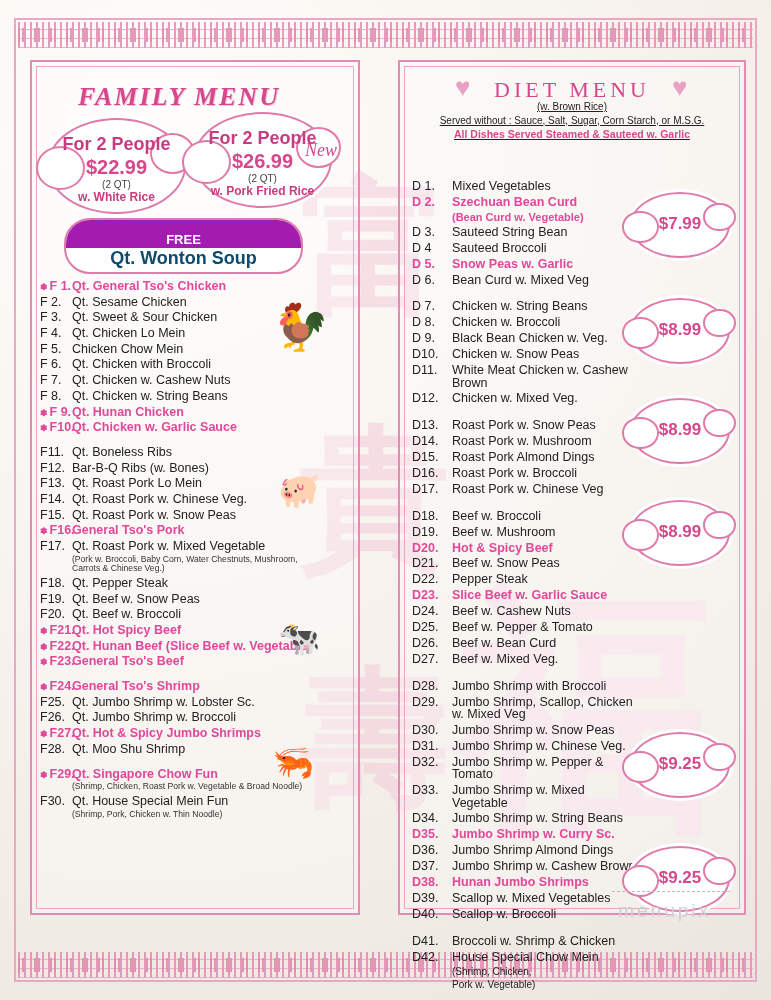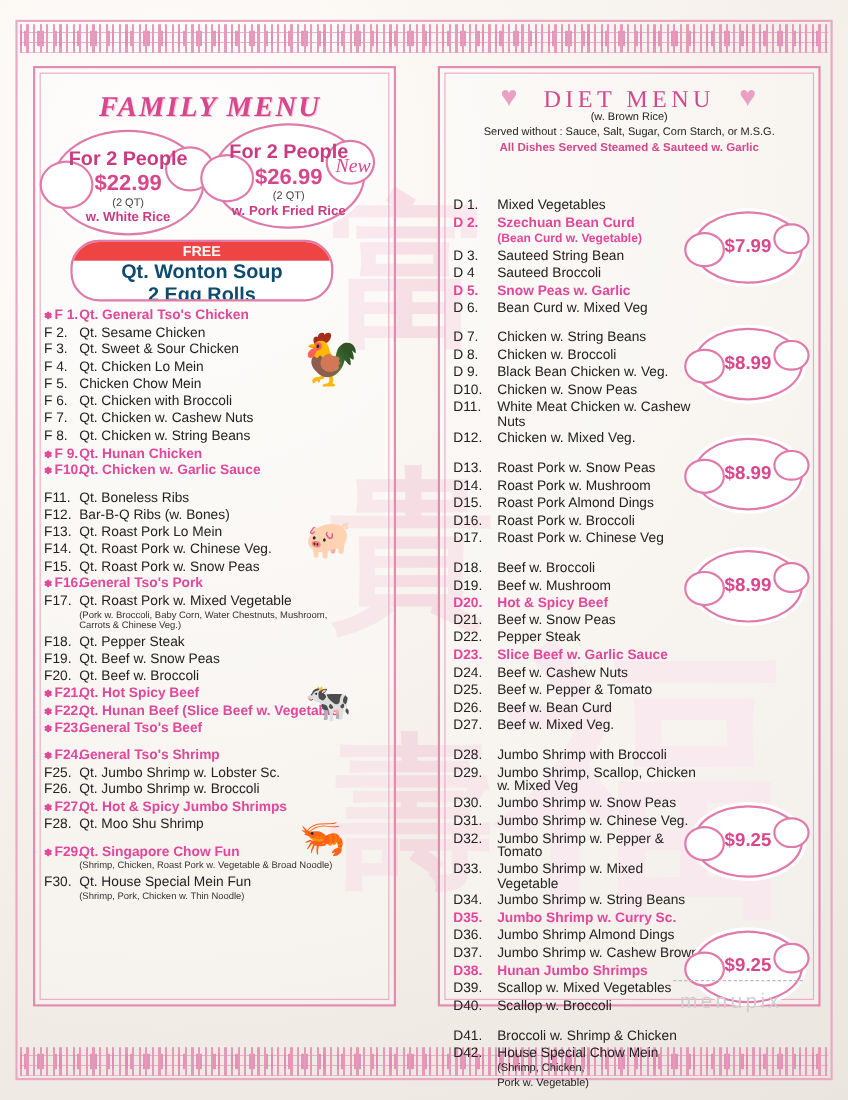--- a/index.html
+++ b/index.html
@@ -112,22 +112,22 @@
     color:#d6478c;font-family:"Liberation Serif",serif;font-style:italic;
     font-size:18px;
   }
 
   #free-box{
     position:absolute;left:64px;top:218px;width:235px;height:52px;
     border:2px solid #e07aa9;border-radius:26px;
     background:#fff;text-align:center;overflow:hidden;
   }
   #free-box .free-head{
-    background:#ef4444;color:#fff;font-weight:bold;font-size:13px;
-    padding:1px 0 1px;
+    background:#a21caf;color:#fff;font-weight:bold;font-size:13px;
+    padding:12px 0 1px;
   }
   #free-box .free-l{font-size:18px;color:#0c4a6e;line-height:1.15;font-weight:bold;}
 
   
   .list{position:absolute;left:40px;top:280px;width:285px;}
   .row{display:flex;align-items:flex-end;line-height:1.0;margin-bottom:3.2px;}
   .code{width:32px;flex:0 0 32px;font-size:12.5px;color:#222;}
   .name{font-size:12.5px;color:#222;}
   .row.pink .code,.row.pink .name{color:#e0489a;font-weight:bold;}
   .sub{font-size:8.6px;color:#333;margin-left:32px;line-height:1.12;margin-top:-1px;margin-bottom:3px;}
@@ -139,21 +139,21 @@
   .drow{display:flex;align-items:flex-start;line-height:1.0;margin-bottom:3.4px;}
   .dcode{width:40px;flex:0 0 40px;font-size:12.5px;color:#222;}
   .dname{font-size:12.5px;color:#222;}
   .drow.pink .dcode,.drow.pink .dname{color:#e0489a;font-weight:bold;}
   .dsub{font-size:11px;color:#e0489a;margin-left:40px;font-weight:bold;line-height:1.1;margin-top:-1px;margin-bottom:3px;}
   .dsub.dark{color:#222;font-weight:normal;font-size:10px;}
   .dgap{height:11px;}
 
   .diet-note{
     position:absolute;left:404px;top:100px;width:336px;text-align:center;
-    color:#222;font-size:10.5px;line-height:1.35;
+    color:#222;font-size:10.5px;line-height:1.35;text-decoration:underline;
   }
   .diet-note .brown{color:#222;font-size:10px;}
   .diet-note .bold-pink{color:#d6478c;font-weight:bold;font-size:10.5px;}
 
   .price-cloud{
     position:absolute;width:96px;height:62px;font-size:17px;
   }
   .price-cloud span{margin-top:20px;}
   #pc1{left:630px;top:192px;}
   #pc2{left:630px;top:298px;}
@@ -194,21 +194,21 @@
 
   <div class="watermark wm1">富</div>
   <div class="watermark wm2">貴</div>
   <div class="watermark wm3">壽</div>
   <div class="watermark wm-big">福</div>
 
   <div class="panel" id="family-panel">
     <div class="panel-inner"></div>
   </div>
 
-  <div style="position:absolute;left:26px;top:60px;width:330px;">
+  <div style="position:absolute;left:14px;top:60px;width:330px;">
     <div class="title" id="family-title">FAMILY MENU</div>
   </div>
 
   <div class="cloud deal" id="deal1">
     <span class="l1">For 2 People</span>
     <span class="l2">$22.99</span>
     <span class="l3">(2 QT)</span>
     <span class="l4">w. White Rice</span>
   </div>
   <div class="cloud deal" id="deal2">
@@ -414,21 +414,21 @@
       <div class="drow">
         <div class="dcode">D 9.</div>
         <div class="dname">Black Bean Chicken w. Veg.</div>
       </div>
       <div class="drow">
         <div class="dcode">D10.</div>
         <div class="dname">Chicken w. Snow Peas</div>
       </div>
       <div class="drow">
         <div class="dcode">D11.</div>
-        <div class="dname">White Meat Chicken w. Cashew Nuts</div>
+        <div class="dname">White Meat Chicken w. Cashew Brown</div>
       </div>
       <div class="drow">
         <div class="dcode">D12.</div>
         <div class="dname">Chicken w. Mixed Veg.</div>
       </div>
       <div class="dgap"></div>
       <div class="drow">
         <div class="dcode">D13.</div>
         <div class="dname">Roast  Pork w. Snow Peas</div>
       </div>

